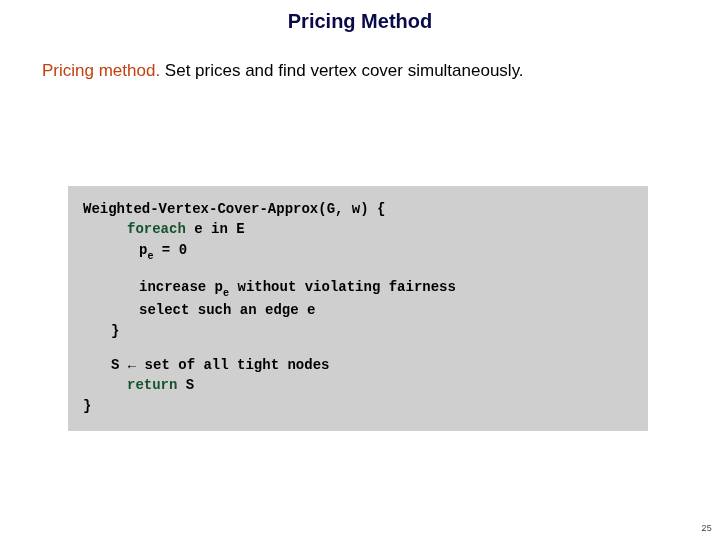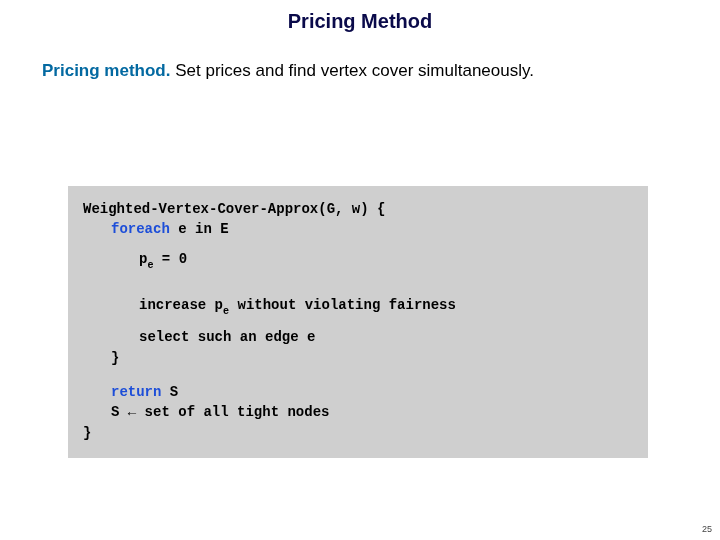--- a/index.html
+++ b/index.html
@@ -26,43 +26,44 @@
     color: #0a0a4a;
     padding-top: 10px;
   }
   .intro {
     font-size: 17px;
     font-family: "Comic Sans MS", "Comic Sans", cursive, sans-serif;
     padding: 28px 42px 0 42px;
     color: #000;
   }
   .intro .lead {
-    color: #0369a1;
-    font-weight: bold;
+    color: #c2410c;
+    font-weight: normal;
   }
   .codebox {
     position: absolute;
     left: 68px;
     top: 186px;
     width: 580px;
     background: #cfcfcf;
     border: 1px solid #cfcfcf;
     padding: 12px 14px 14px 14px;
     box-sizing: border-box;
     font-family: "Courier New", Courier, monospace;
     font-size: 14px;
     line-height: 1.45;
     color: #000;
     font-weight: bold;
   }
   .codebox .kw {
-    color: #1d4ed8;
+    color: #14532d;
+    margin-left: 16px;
   }
   .codebox .indent1 { padding-left: 28px; display: block; }
-  .codebox .indent2 { padding-left: 56px; display: block; margin-top: 9px; }
+  .codebox .indent2 { padding-left: 56px; display: block; }
   .codebox .block-gap { height: 14px; }
   .sub { font-size: 0.72em; vertical-align: sub; position: relative; top: 0.15em; }
   .formula {
     position: absolute;
     right: 18px;
     top: 28px;
     font-family: "Times New Roman", Times, serif;
     font-style: italic;
     font-size: 14px;
     font-weight: normal;
@@ -86,21 +87,21 @@
     display: block;
     text-align: right;
     margin-top: 2px;
     font-size: 15px;
   }
   .pagenum {
     position: absolute;
     right: 8px;
     bottom: 6px;
     font-size: 9px;
-    font-family: Liberation Sans, sans-serif;
+    font-family: Liberation Mono, monospace;
     color: #444;
   }
 </style>
 </head>
 <body>
 
 <div class="slide">
 
   <div class="title">Pricing Method</div>
 
@@ -123,22 +124,22 @@
 
     <span class="indent2">
       <span>increase p</span><span class="sub">e</span><span> without violating fairness</span>
     </span>
     <span class="indent2">select such an edge e</span>
     <span class="indent1">}</span>
 
     <div class="block-gap"></div>
 
     <span class="indent1">
-      <span class="kw">return</span><span> S</span>
+      <span>S </span><span>←</span><span> set of all tight nodes</span>
     </span>
     <span class="indent1">
-      <span>S </span><span>←</span><span> set of all tight nodes</span>
+      <span class="kw">return</span><span> S</span>
     </span>
     <span>}</span>
   </div>
 
   <div class="pagenum">25</div>
 </div>
 
 </body></html>

